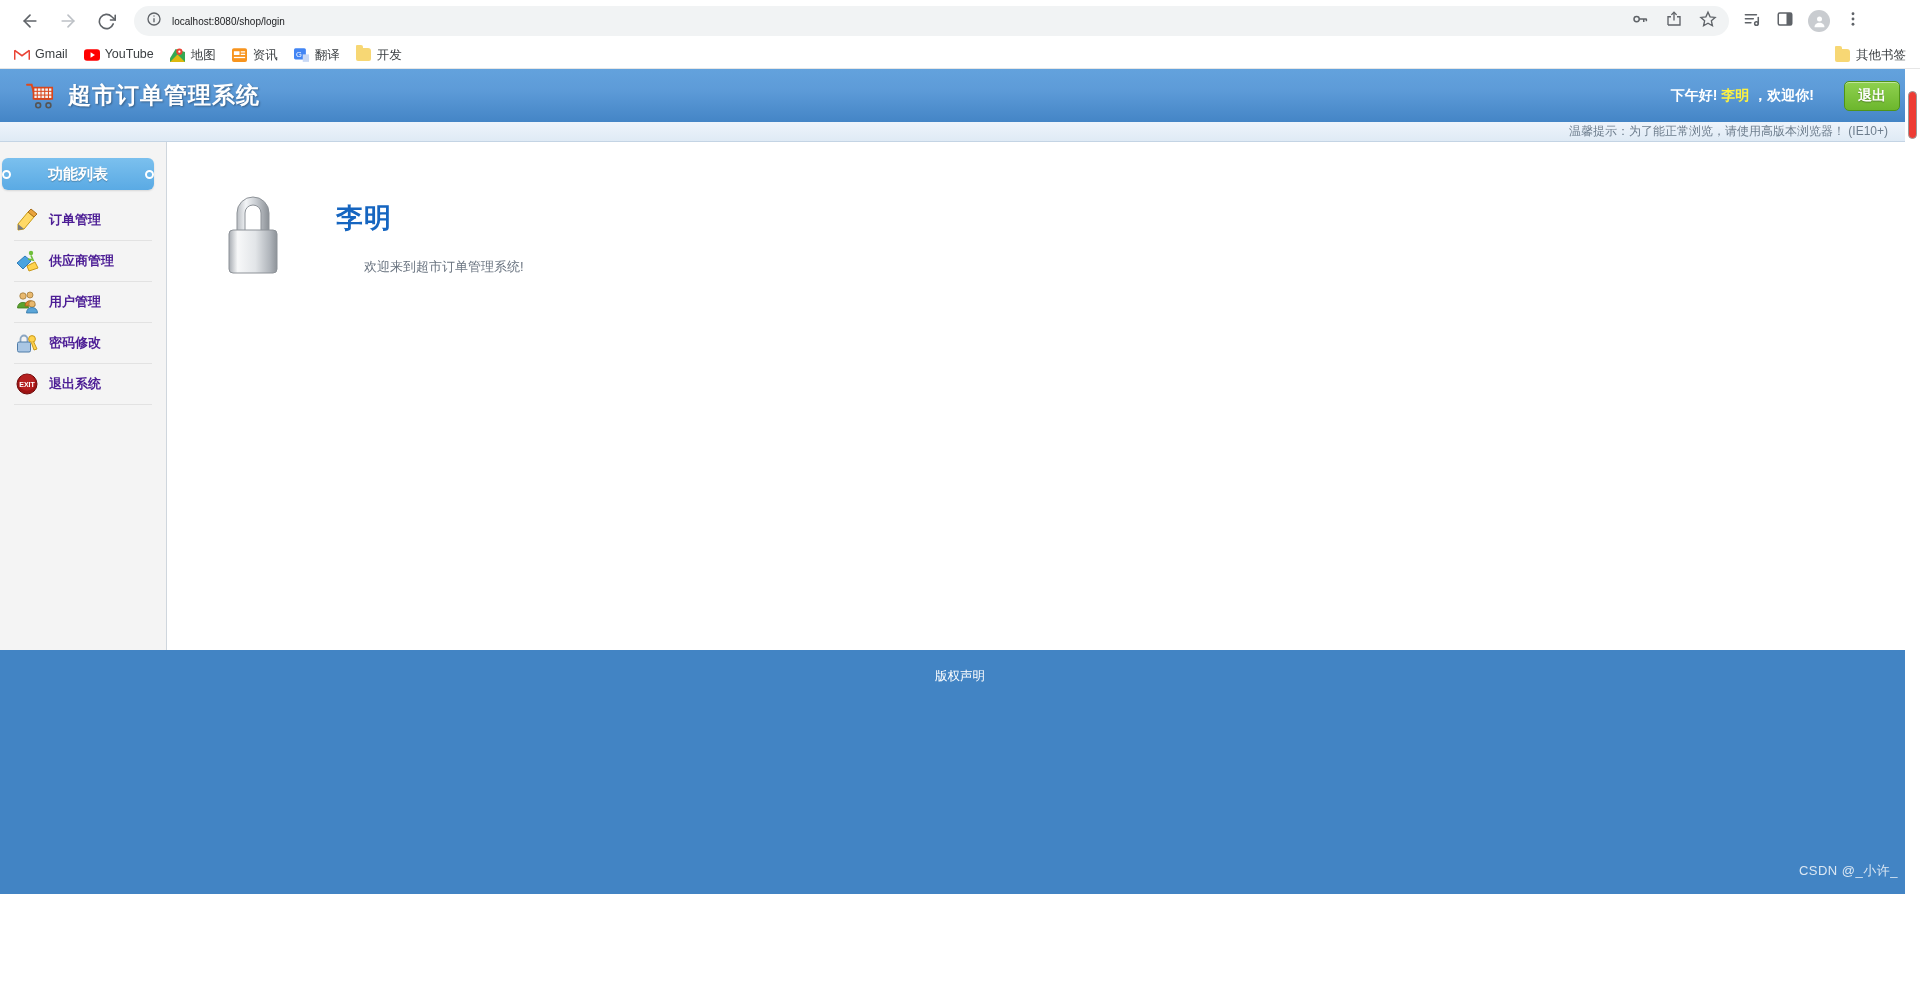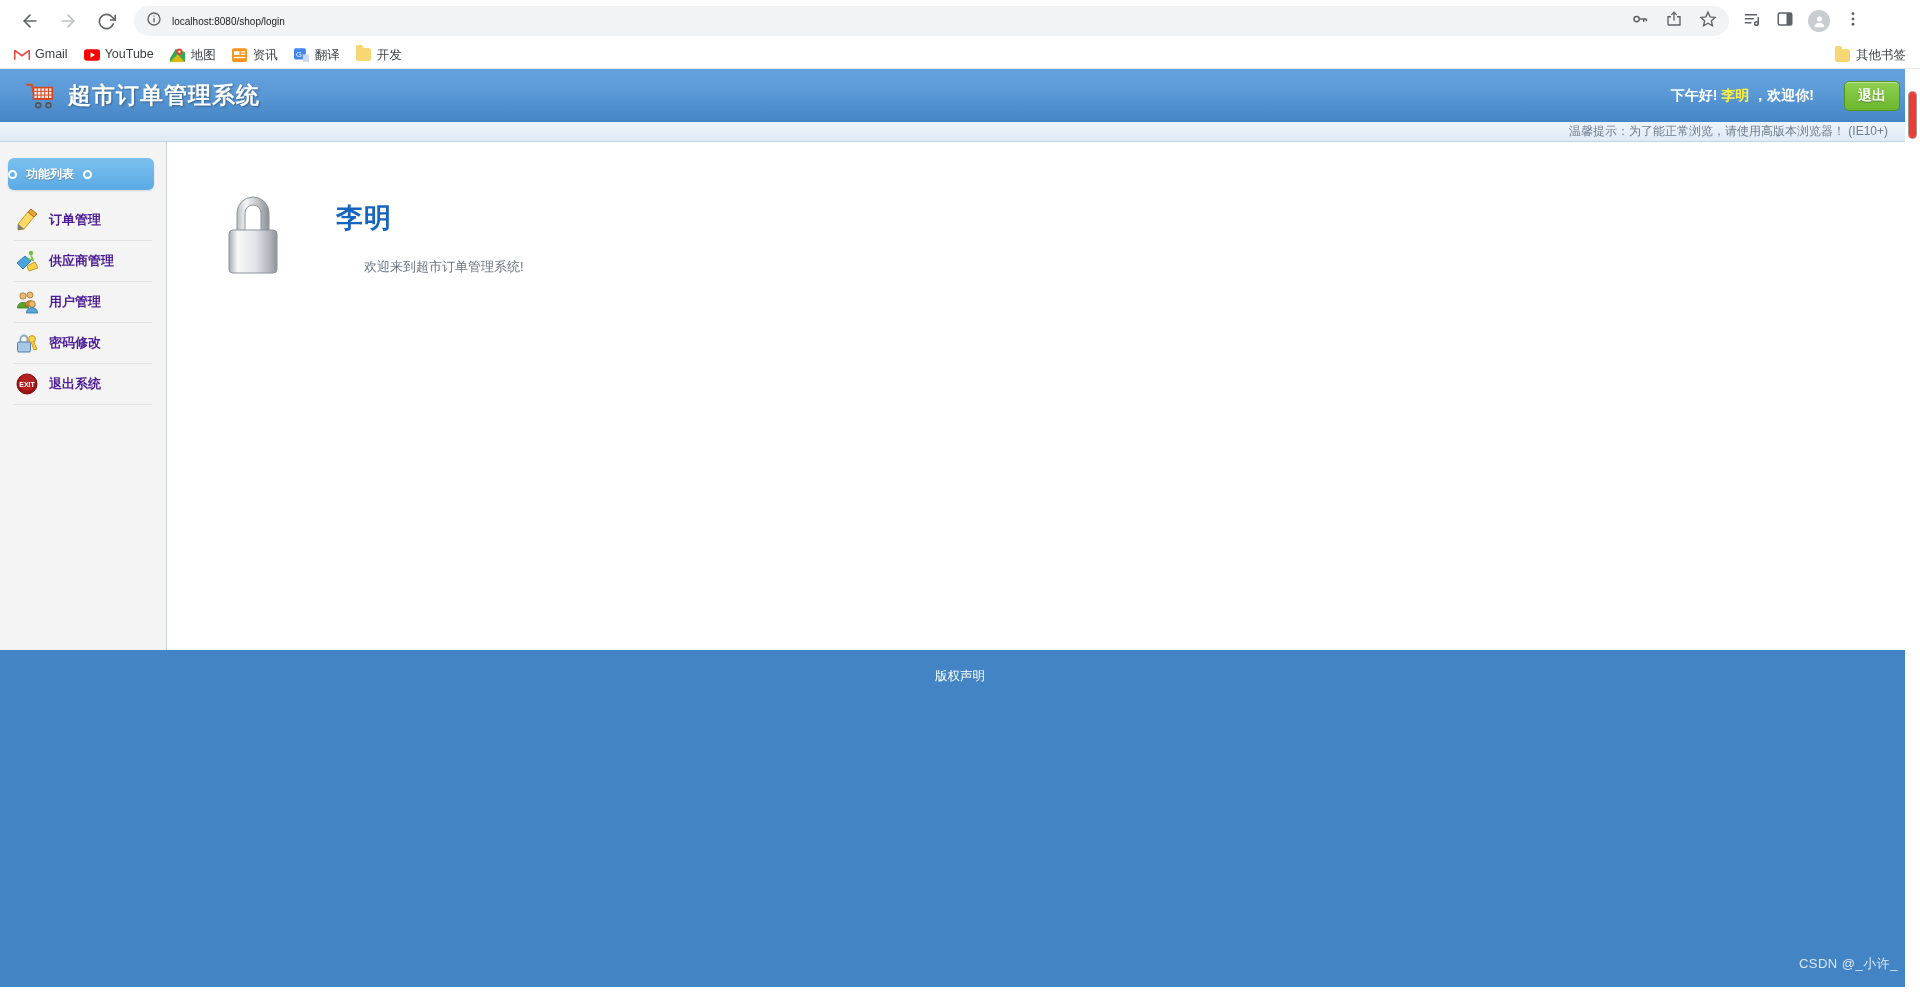--- a/index.html
+++ b/index.html
@@ -165,30 +165,30 @@
     height: 508px;
     background: #ffffff;
   }
   .sidebar {
     width: 167px;
     background: #f4f4f4;
     border-right: 1px solid #cfd6dd;
     padding: 12px 0 0 0;
   }
   .panel-head {
-    margin: 4px 12px 10px 8px;
+    margin: 4px 12px 10px 2px;
     height: 32px;
     border-radius: 6px;
     background: linear-gradient(to bottom, #7bc0ee 0%, #5aaae4 100%);
     color: #ffffff;
-    font-size: 12px;
+    font-size: 15px;
     font-weight: bold;
     display: flex;
     align-items: center;
-    justify-content: flex-start;
+    justify-content: space-between;
     gap: 9px;
     box-shadow: 0 1px 2px rgba(0,0,0,.12);
     text-shadow: 0 1px 1px rgba(0,0,0,.25);
   }
   .dot-ring {
     width: 9px; height: 9px; border-radius: 50%;
     border: 2px solid #ffffff;
   }
   .menu-list { list-style: none; margin: 0 14px 0 14px; }
   .menu-item {
@@ -228,21 +228,21 @@
     margin-bottom: 22px;
   }
   .welcome-msg {
     font-size: 13px;
     color: #6a7480;
     margin-left: 28px;
   }
 
   
   .footer {
-    height: 337px;
+    height: 244px;
     background: #4284c4;
     position: relative;
   }
   .footer-text {
     position: absolute;
     top: 18px;
     left: 0; right: 0;
     text-align: center;
     color: #ffffff;
     font-size: 12.5px;

